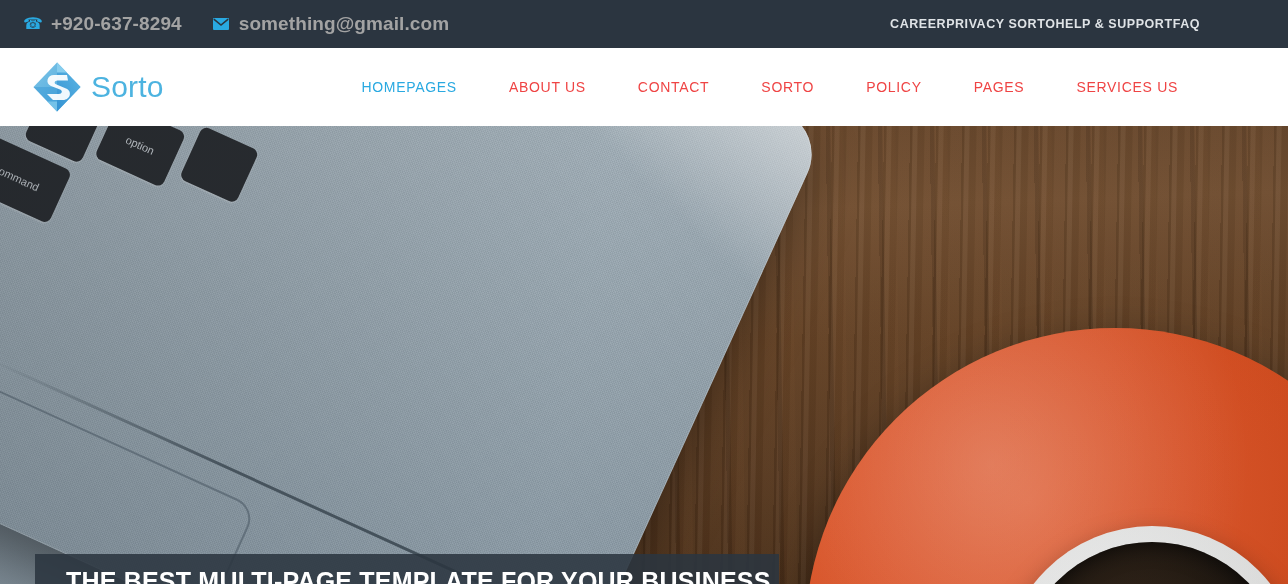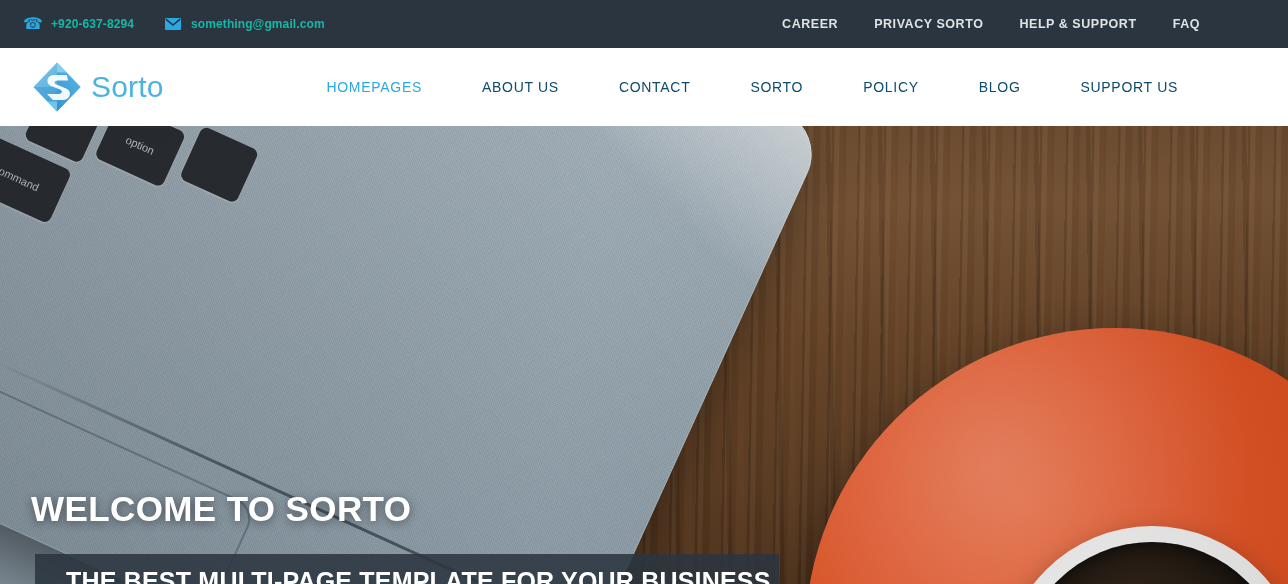--- a/index.html
+++ b/index.html
@@ -20,25 +20,25 @@
     position:relative; z-index:40;
   }
   .topbar-left{ display:flex; align-items:center; gap:30px; }
   .contact-item{ display:flex; align-items:center; gap:9px; }
   .contact-icon{
     color:#29a9e1; font-size:16px; line-height:1;
     display:inline-flex; align-items:center; justify-content:center;
     width:18px; height:16px;
   }
   .contact-text{
-    color:#14b8a6; font-size:12px; font-weight:bold;
+    color:#a3a3a3; font-size:19px; font-weight:bold;
     letter-spacing:.1px; white-space:nowrap;
   }
   .topbar-right{
-    margin-left:auto; display:flex; align-items:center; gap:36px;
+    margin-left:auto; display:flex; align-items:center; 
   }
   .toplink{
     color:#dfe3e6; font-size:12.5px; font-weight:bold;
     letter-spacing:.55px; text-decoration:none; white-space:nowrap;
   }
 
   
   .header{
     height:78px; width:100%;
     background:#ffffff;
@@ -46,23 +46,23 @@
     padding:0 88px 0 32px;
     position:relative; z-index:30;border-radius:8px;
   }
   .brand{ display:flex; align-items:center; gap:9px; text-decoration:none; }
   .brand-mark{ width:50px; height:52px; display:block; }
   .brand-name{
     color:#4cb3e0; font-size:30px; font-weight:400;
     letter-spacing:.2px; line-height:1;
   }
 
-  .mainnav{ margin-left:auto; display:flex; align-items:flex-end; gap:16px; }
+  .mainnav{ margin-left:auto; display:flex; align-items:flex-end; gap:8px; }
   .navlink{
-    color:#0c4a6e; font-size:14px; letter-spacing:.7px;
+    color:#ef4444; font-size:14px; letter-spacing:.7px;
     text-decoration:none; white-space:nowrap;
     padding:0 22px;
   }
   .navlink.active{ color:#29a9e1; }
 
   
   .hero{
     position:relative; width:100%; height:458px; overflow:hidden;
     background:#6b462a;
   }
@@ -282,22 +282,22 @@
     </span>
     <span class="brand-name">Sorto</span>
   </a>
 
   <nav class="mainnav">
     <a class="navlink active" href="#">HOMEPAGES</a>
     <a class="navlink" href="#">ABOUT US</a>
     <a class="navlink" href="#">CONTACT</a>
     <a class="navlink" href="#">SORTO</a>
     <a class="navlink" href="#">POLICY</a>
-    <a class="navlink" href="#">BLOG</a>
-    <a class="navlink" href="#">SUPPORT US</a>
+    <a class="navlink" href="#">PAGES</a>
+    <a class="navlink" href="#">SERVICES US</a>
   </nav>
 
 </div>
 
 <div class="hero">
 
   <div class="hero-photo">
     <div class="wood"></div>
     <div class="wood-grain"></div>
 
@@ -324,19 +324,18 @@
       <div class="key k3"></div>
       <div class="key k4">
           <span>command</span>
         </div>
     </div>
 
     <div class="hero-tint"></div>
   </div>
 
   <div class="hero-copy">
-    <div class="hero-title">WELCOME TO SORTO</div>
     <div class="hero-sub-wrap">
       <div class="hero-sub">THE BEST MULTI-PAGE TEMPLATE FOR YOUR BUSINESS</div>
     </div>
   </div>
 
 </div>
 
 </body></html>

